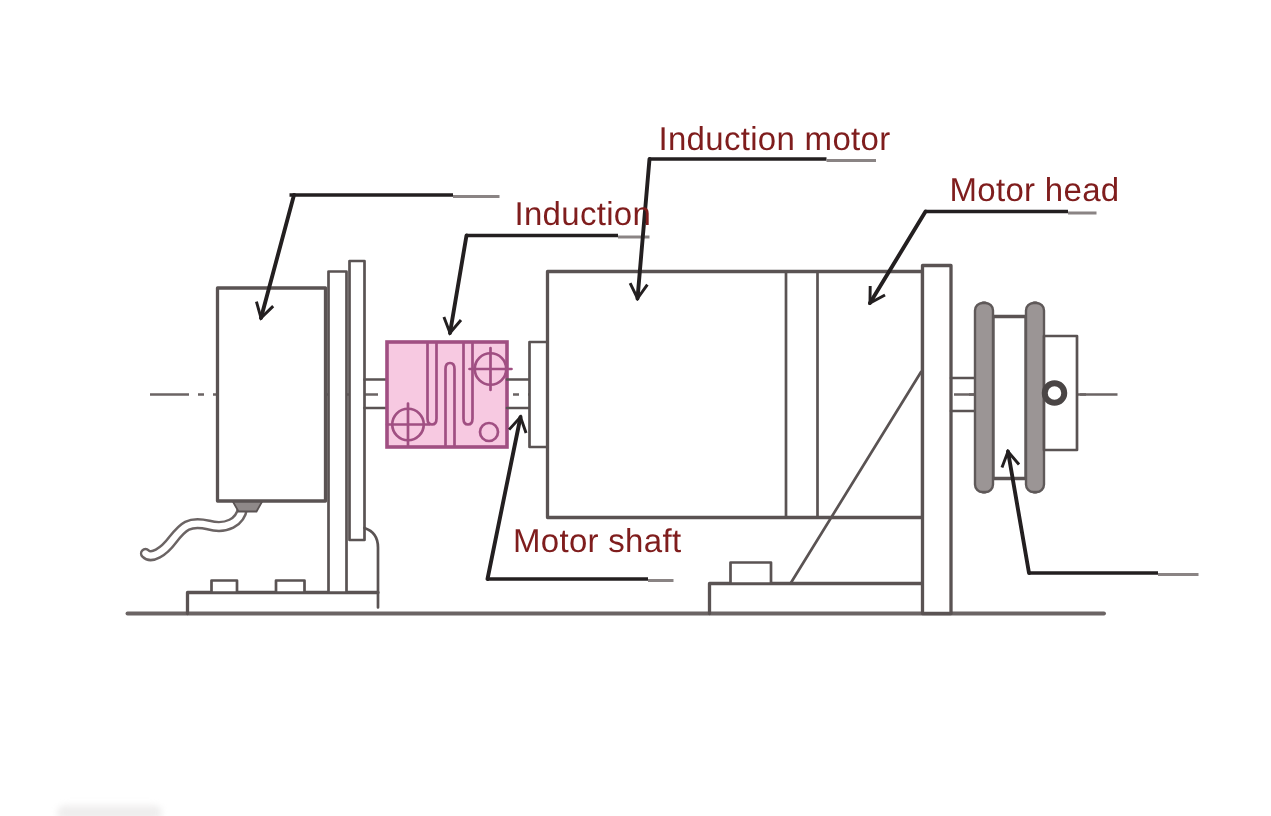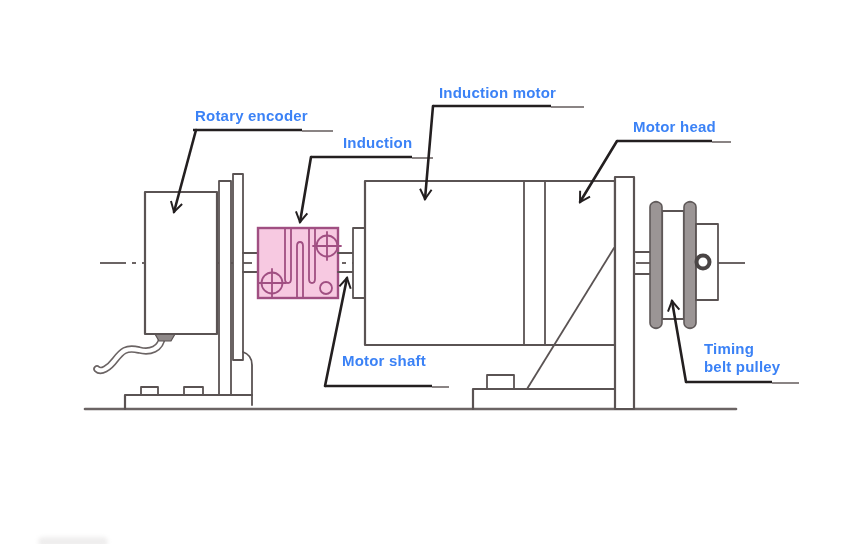--- a/index.html
+++ b/index.html
@@ -13,21 +13,21 @@
   .thin {stroke-width:1.8;}
   .cl   {stroke:#6b6464;fill:none;stroke-width:1.8;}
   .gnd  {stroke:#6b6464;fill:none;stroke-width:2.6;stroke-linecap:round;}
   .pk   {stroke:#a04f82;fill:none;stroke-width:1.8;stroke-linecap:round;stroke-linejoin:round;}
   .pkb  {stroke:#a04f82;fill:#f7c9e1;stroke-width:2.4;}
   .gryf {stroke:#5f5959;fill:#9b9595;stroke-width:1.6;}
   .ldr  {stroke:#231f20;fill:none;stroke-width:2.6;stroke-linecap:round;}
   .ul   {stroke:#231f20;fill:none;stroke-width:2.4;}
   .ulg  {stroke:#8a8484;fill:none;stroke-width:2;}
   .lbl{
-    position:absolute;color:#3b82f6;font-weight:bold;font-size:15px;
+    position:absolute;color:#7f1d1d;font-weight:normal;font-size:22px;
     line-height:18px;white-space:nowrap;letter-spacing:0.2px;
   }
   #artifact{
     position:absolute;left:38px;top:537px;width:70px;height:10px;border-radius:6px;
     background:#efeeee;filter:blur(2px);
   }
 </style>
 </head>
 <body>
 
@@ -121,29 +121,24 @@
       <path class="ul" d="M325,386 H432"></path>
       <path class="ulg" d="M432,387 H449"></path>
       <path class="ldr" d="M325,386 L347,278" marker-end="url(#arrow)"></path>
 
       <path class="ul" d="M686,382 H772"></path>
       <path class="ulg" d="M772,383 H799"></path>
       <path class="ldr" d="M686,382 L672,301" marker-end="url(#arrow)"></path>
     </g>
   </svg>
 
-  <div class="lbl" style="left:195px;top:107px">Rotary encoder</div>
 
   <div class="lbl" style="left:343px;top:134px">Induction</div>
 
   <div class="lbl" style="left:439px;top:84px">Induction motor</div>
 
   <div class="lbl" style="left:633px;top:118px">Motor head</div>
 
   <div class="lbl" style="left:342px;top:352px">Motor shaft</div>
 
-  <div class="lbl" style="left:704px;top:340px">
-    <span style="display:block">Timing</span>
-    <span style="display:block">belt pulley</span>
-  </div>
 
   <div id="artifact"></div>
 </div>
 
 </body></html>

